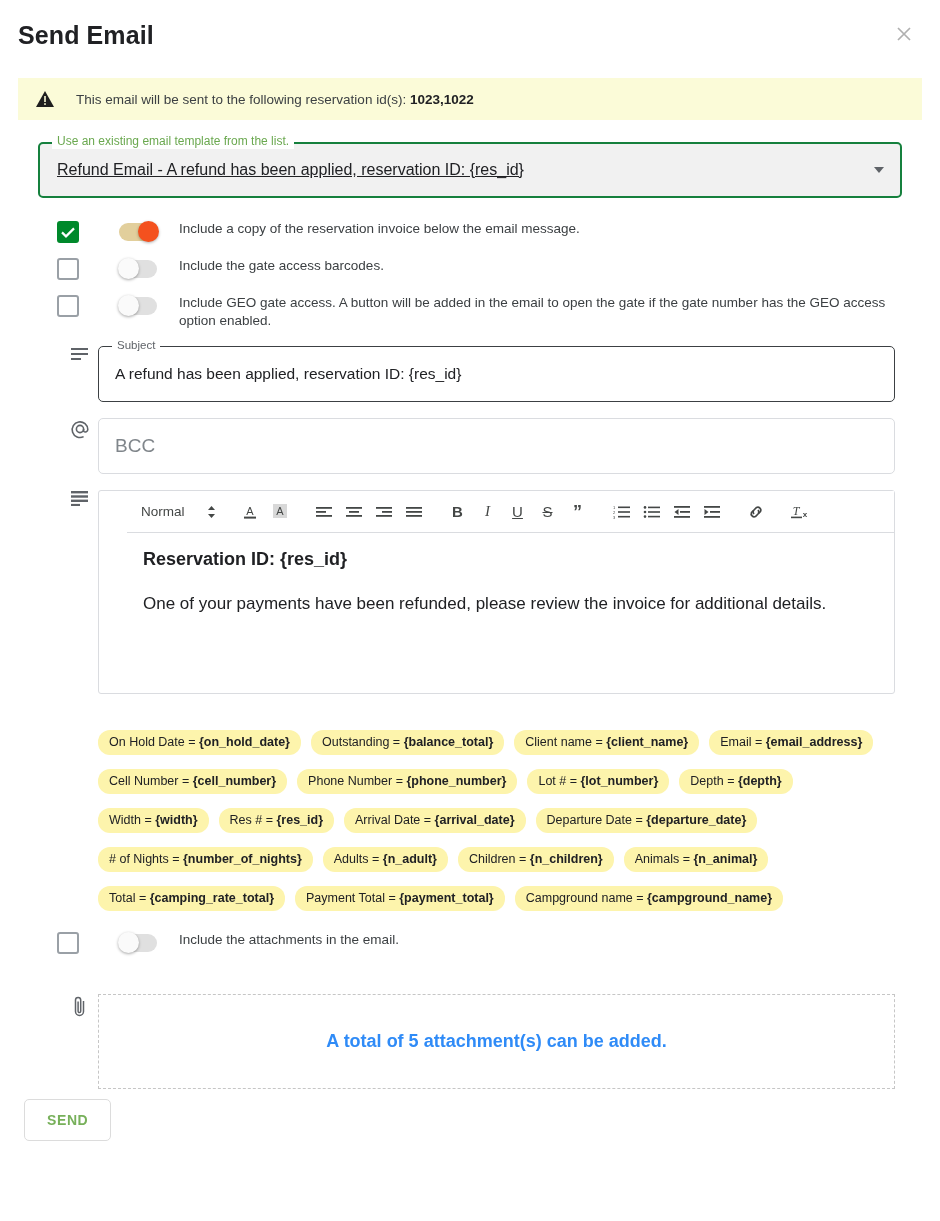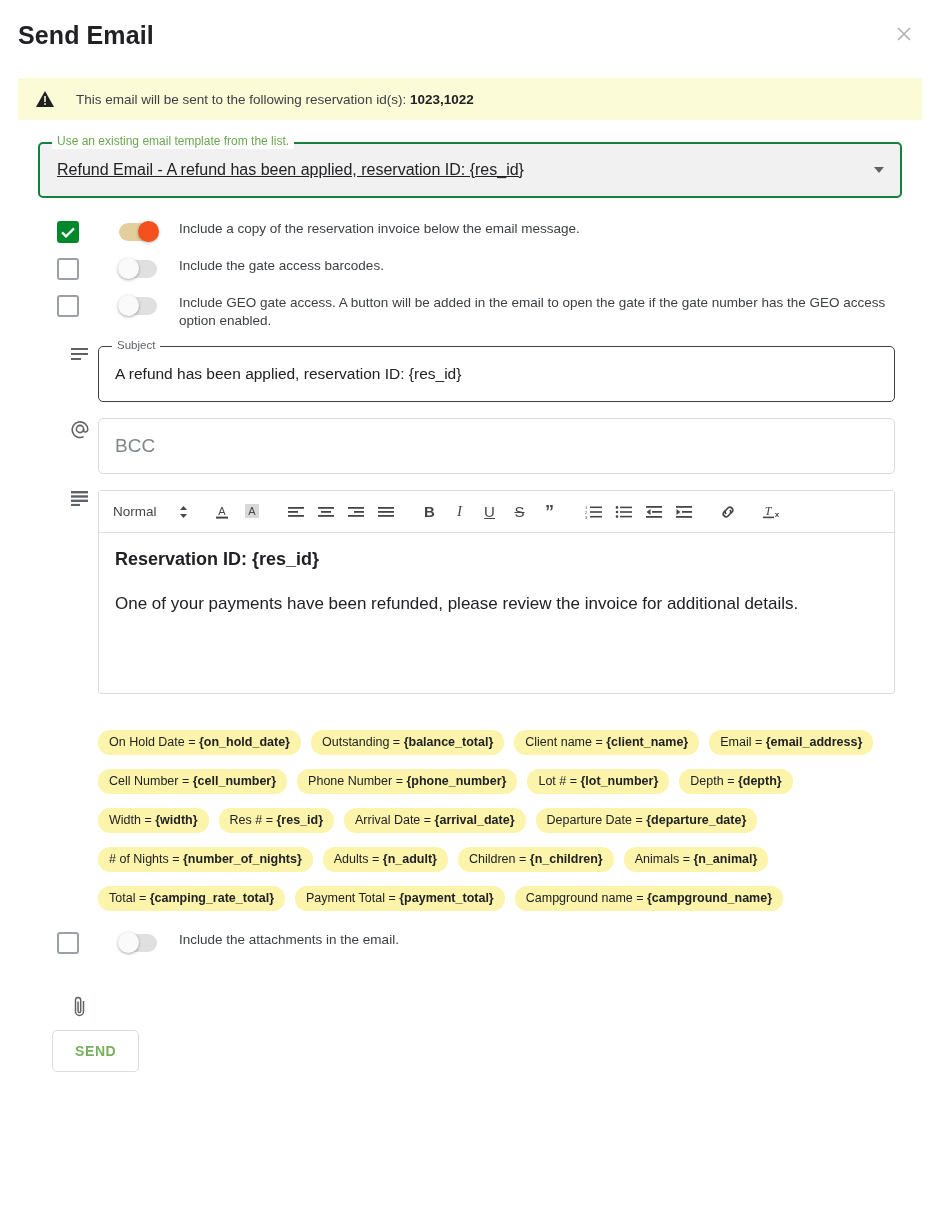--- a/index.html
+++ b/index.html
@@ -192,20 +192,21 @@
     padding: 0 16px;
     background: #fff;
   }
   .plain-input .ph { font-size: 19px; color: #80868b; }
 
   
   .editor {
     border: 1px solid #dadce0;
     border-radius: 3px;
     background: #fff;
+    padding-left: 28px;
   }
   .editor-toolbar {
     height: 42px;
     border-bottom: 1px solid #dadce0;
     display: flex;
     align-items: center;
     padding: 0 10px;
     gap: 2px;
     background:#fff;
   }
@@ -271,21 +272,21 @@
     justify-content: center;
     background: #fff;
   }
   .dropzone-text {
     color: #2f8bf7;
     font-size: 18px;
     font-weight: bold;
   }
 
   
-  .send-bar { margin-top: 10px; padding-left: 24px; margin-left: 28px; }
+  .send-bar { margin-top: 10px; padding-left: 24px; }
   .send-btn {
     display: inline-block;
     border: 1px solid #dcdcdc;
     border-radius: 5px;
     padding: 12px 22px;
     font-size: 14px;
     font-weight: bold;
     letter-spacing: .6px;
     color: #77b05a;
     background: #fff;
@@ -552,17 +553,22 @@
     </div>
   <div class="toggle-label">Include the attachments in the email.</div>
 </div>
 
 <div class="field-row" style="margin-top:40px;">
   <div class="row-icon">
     <svg width="18" height="26" viewBox="0 0 18 26" aria-hidden="true">
       <path d="M12.5 7 v10.5 a4 4 0 0 1 -8 0 V6 a2.6 2.6 0 0 1 5.2 0 v11.2 a1.3 1.3 0 0 1 -2.6 0 V7.5" fill="none" stroke="#5f6368" stroke-width="1.5"></path>
     </svg>
   </div>
+  <div class="field-col">
+    <div class="dropzone">
+      <span class="dropzone-text">A total of 5 attachment(s) can be added.</span>
+    </div>
+  </div>
 </div>
 
 <div class="send-bar">
   <div class="send-btn">SEND</div>
 </div>
 
 </body></html>

